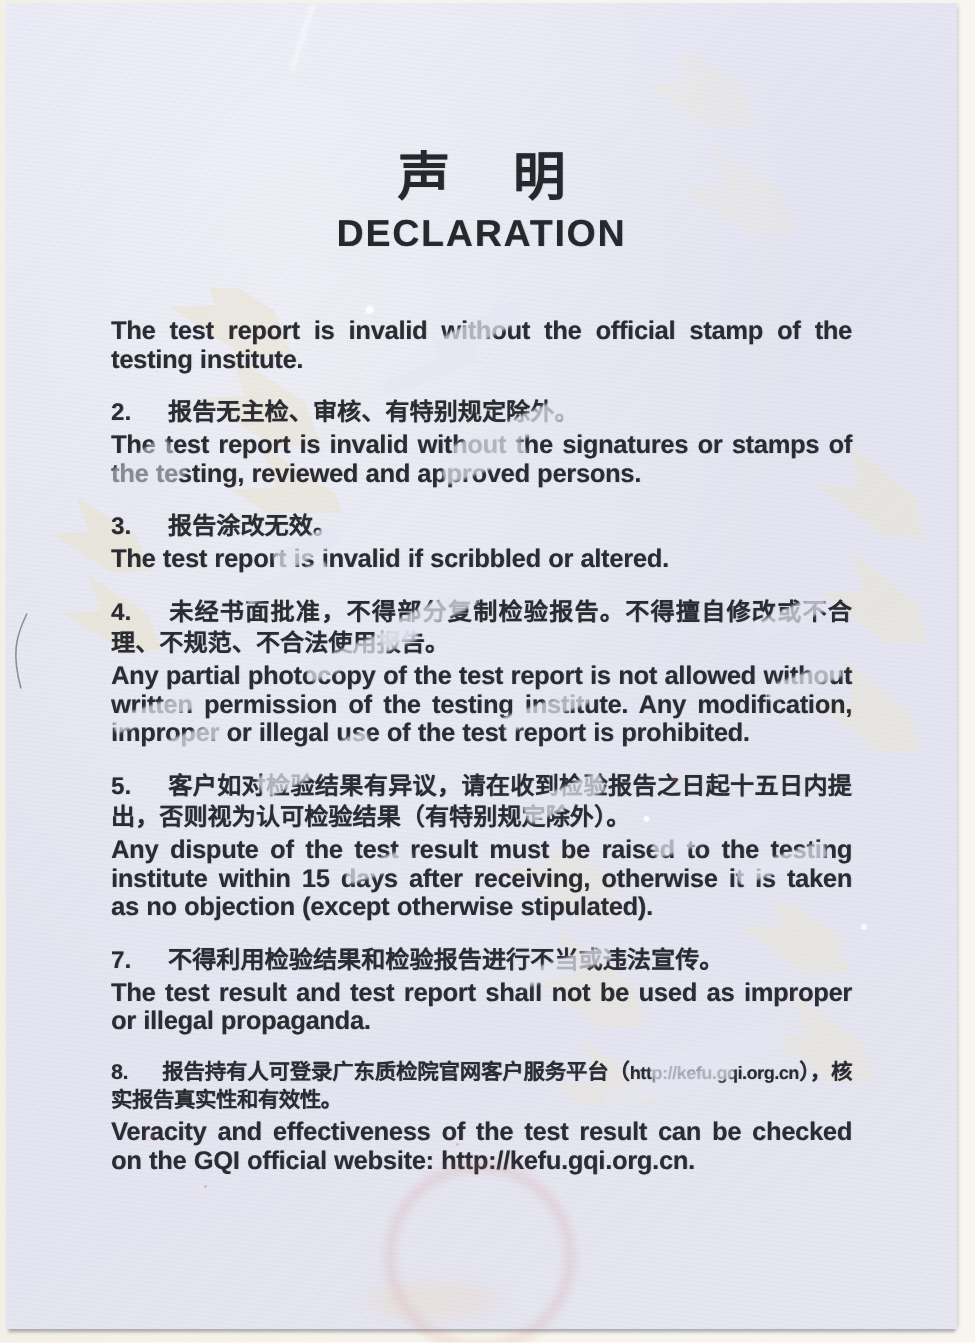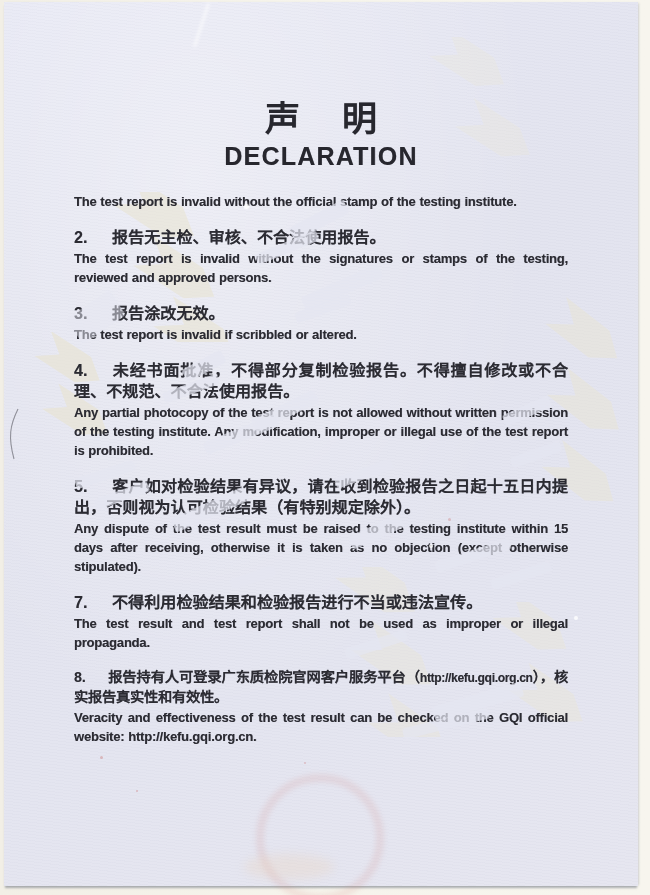--- a/index.html
+++ b/index.html
@@ -17,39 +17,39 @@
   }
   .grain{
     position:absolute;inset:0;pointer-events:none;opacity:0.05;
     background:repeating-linear-gradient(7deg, rgba(90,95,130,0.5) 0 1px, transparent 1px 3px);
   }
   .content{
     position:absolute;left:70px;top:0;width:494px;
     color:#2b2b32;
     text-shadow:0.3px 0.3px 0.6px rgba(43,43,55,0.45);
   }
-  .title-block{padding-top:98px;text-align:center;margin-bottom:21px;}
+  .title-block{padding-top:98px;text-align:center;margin-bottom:40px;}
   .title-cn{
     display:inline-block;font-size:35px;font-weight:700;color:#27272e;
     letter-spacing:42px;margin-right:-42px;line-height:1.1;
   }
   .title-en{
     font-size:25px;font-weight:700;letter-spacing:1.2px;margin-top:3px;color:#27272e;
   }
   .item{margin-bottom:16px;text-align:justify;line-break:strict;}
   .cn{
     margin:0;font-size:16px;font-weight:700;line-height:21px;
     letter-spacing:0.1px;
   }
   .cn .num{display:inline-block;width:38px;}
   .cn-compact{font-size:14.2px;line-height:19px;letter-spacing:-0.2px;}
   .cn-compact .num{width:34px;}
   .url{font-size:12px;letter-spacing:-0.3px;}
   .en{
-    margin:1px 0 0 0;font-size:13px;font-weight:700;line-height:19px;
+    margin:1px 0 0 0;font-size:17px;font-weight:700;line-height:19px;
     letter-spacing:-0.2px;word-spacing:0.4px;
   }
   
   .wm{position:absolute;pointer-events:none;}
   .scuff{
     position:absolute;background:rgba(229,230,241,0.72);
     border-radius:3px;filter:blur(0.7px);pointer-events:none;
   }
   .speck{position:absolute;border-radius:50%;pointer-events:none;}
   .stamp-bleed{
@@ -112,21 +112,21 @@
     <div class="title-block">
       <span class="title-cn">声明</span>
       <div class="title-en">DECLARATION</div>
     </div>
 
     <div class="item">
       <p class="en">The test report is invalid without the official stamp of the testing institute.</p>
     </div>
 
     <div class="item">
-      <p class="cn"><span class="num">2.</span><span>报告无主检、审核、不合法使用报告。</span></p>
+      <p class="cn"><span class="num">2.</span><span>报告无主检、审核、有特别规定除外。</span></p>
       <p class="en">The test report is invalid without the signatures or stamps of the testing, reviewed and approved persons.</p>
     </div>
 
     <div class="item">
       <p class="cn"><span class="num">3.</span><span>报告涂改无效。</span></p>
       <p class="en">The test report is invalid if scribbled or altered.</p>
     </div>
 
     <div class="item">
       <p class="cn"><span class="num">4.</span><span>未经书面批准，不得部分复制检验报告。不得擅自修改或不合理、不规范、不合法使用报告。</span></p>

